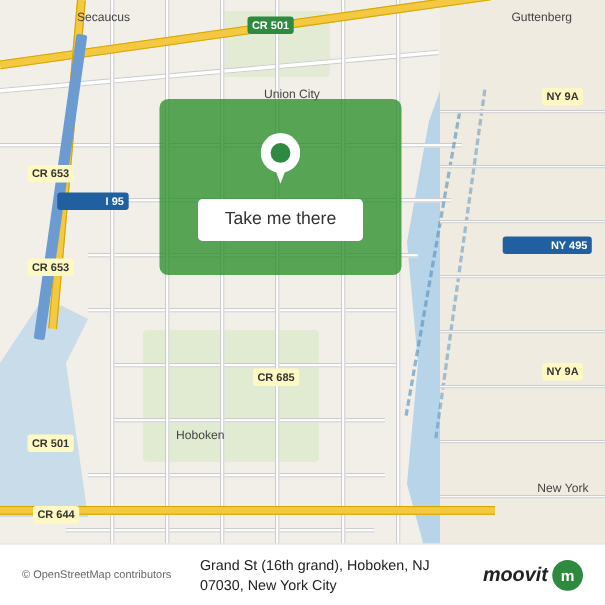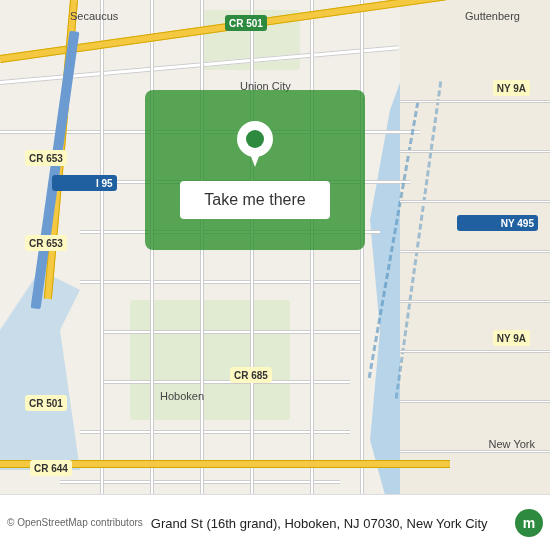--- a/index.html
+++ b/index.html
@@ -168,22 +168,23 @@
 
     
     .bottom-bar {
       position: absolute;
       bottom: 0; left: 0; right: 0;
       height: 56px;
       background: white;
       display: flex;
       align-items: center;
       justify-content: space-between;
-      padding: 0 7px;
+      padding: 0 20px;
       border-top: 1px solid #ddd;
+      gap: 18px;
     }
     .bottom-left {
       display: flex; align-items: center; gap: 4px;
     }
     .location-text {
       font-size: 13px; color: #222;
     }
     .moovit-logo {
       display: flex; align-items: center; gap: 4px;
     }
@@ -291,21 +292,21 @@
 
   <span class="city-label" style="top: 10px; left: 70px;">Secaucus</span>
   <span class="city-label" style="top: 10px; right: 30px;">Guttenberg</span>
   <span class="city-label" style="top: 80px; left: 240px;">Union City</span>
   <span class="city-label" style="top: 390px; left: 160px;">Hoboken</span>
   <span class="city-label" style="bottom: 100px; right: 15px;">New York</span>
 
   <div class="badge badge-green label-cr501" style="position:absolute;">CR 501</div>
   <div class="badge badge-yellow label-cr653-top" style="position:absolute;">CR 653</div>
   <div class="badge badge-yellow label-cr653-bot" style="position:absolute;">CR 653</div>
-  <div class="badge badge-yellow label-cr685" style="position:absolute;margin-top:32px;">CR 685</div>
+  <div class="badge badge-yellow label-cr685" style="position:absolute;">CR 685</div>
   <div class="badge badge-yellow label-cr501-bot" style="position:absolute;">CR 501</div>
   <div class="badge badge-yellow label-cr644" style="position:absolute;">CR 644</div>
   <div class="badge badge-blue label-i95" style="position:absolute;">I 95</div>
   <div class="badge badge-yellow label-ny9a-top" style="position:absolute;">NY 9A</div>
   <div class="badge badge-blue label-ny495" style="position:absolute;">NY 495</div>
   <div class="badge badge-yellow label-ny9a-bot" style="position:absolute;">NY 9A</div>
 
   <div class="highlight-box">
     <div class="pin">
       <svg width="36" height="46" viewBox="0 0 36 46">
@@ -318,17 +319,18 @@
   </div>
 
   <div class="bottom-bar">
     <div class="bottom-left">
       <span class="copyright">© OpenStreetMap contributors</span>
     </div>
     <div style="flex:1; padding-left: 8px;">
       <span class="location-text">Grand St (16th grand), Hoboken, NJ 07030, New York City</span>
     </div>
     <div class="moovit-logo">
+      <span class="moovit-text">moovit</span>
       <div class="moovit-icon">m</div>
     </div>
   </div>
 
 </div>
 
 </body></html>

